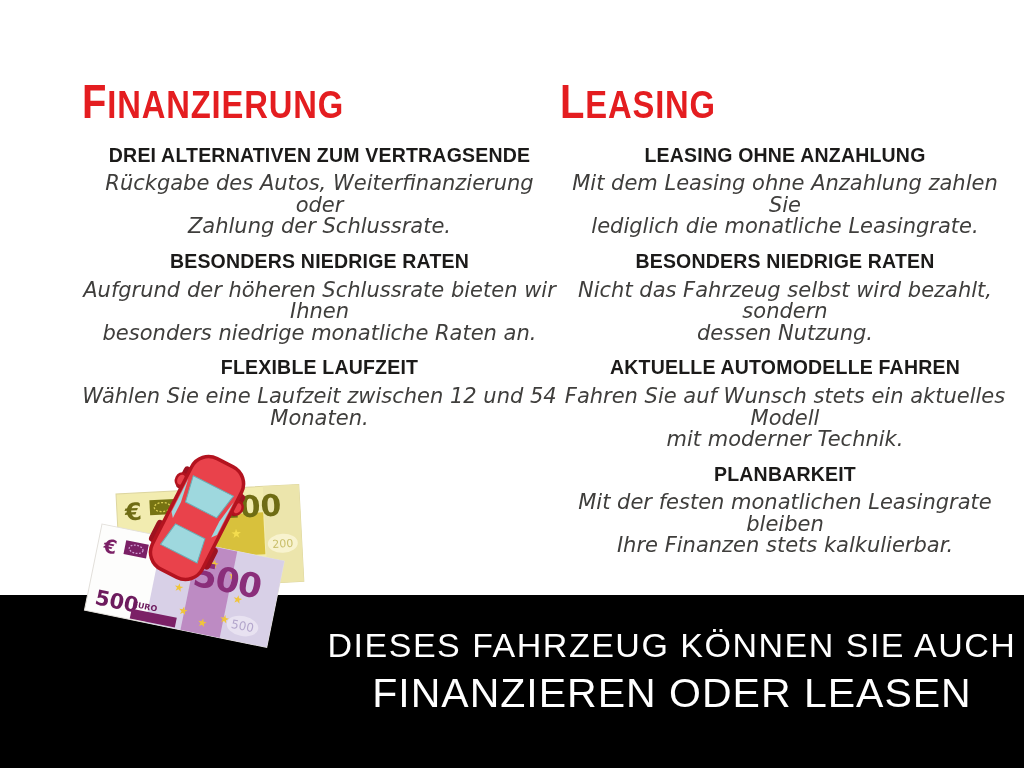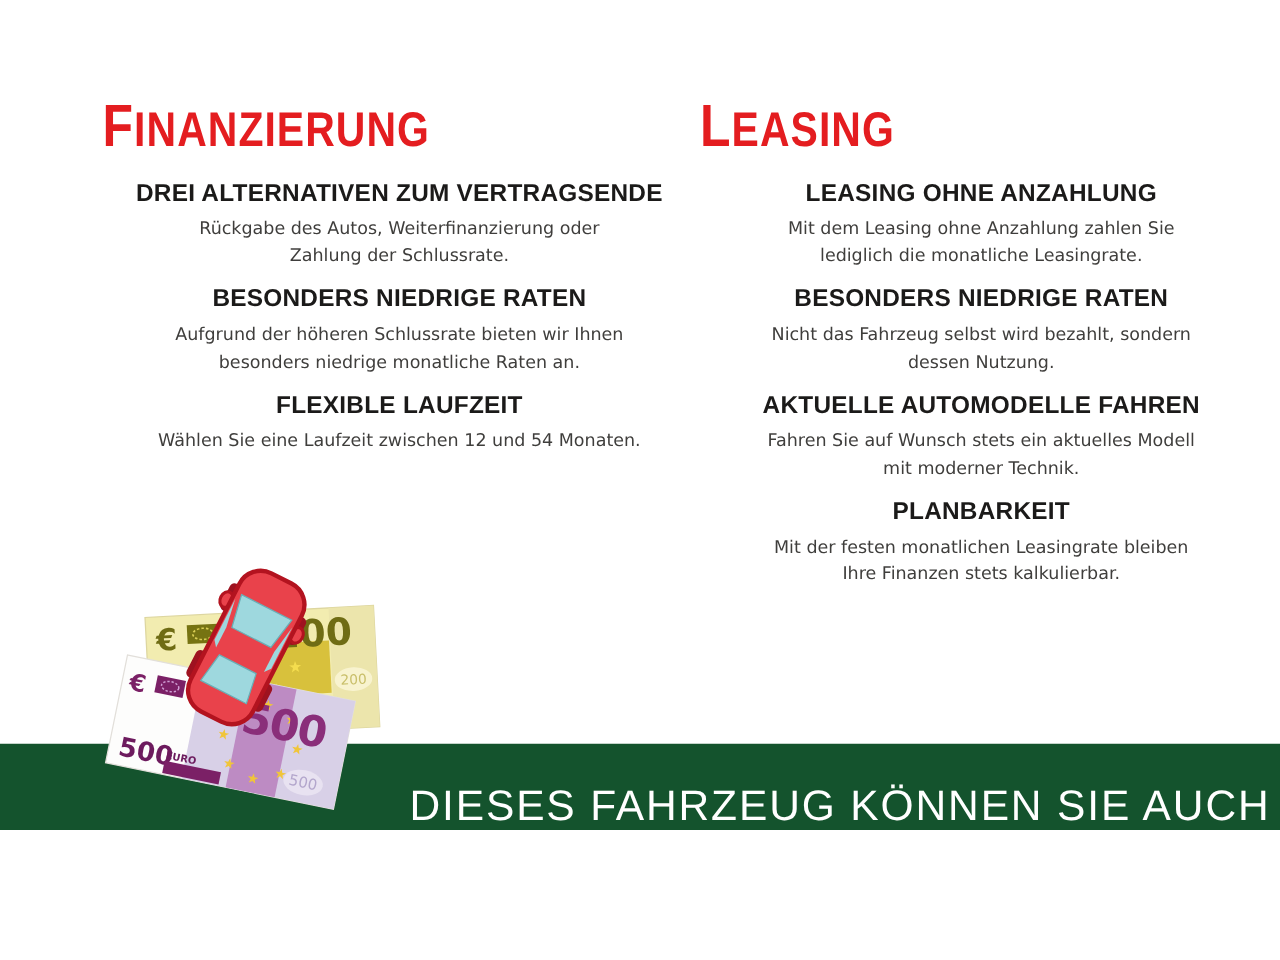--- a/index.html
+++ b/index.html
@@ -1,18 +1,18 @@
 <!DOCTYPE html>
 <html lang="de"><head>
 <meta charset="utf-8">
 <style>
   * { margin:0; padding:0; box-sizing:border-box; }
   html,body { background:#ffffff; }
   .stage{
-    position:relative; width:1024px; height:664px;
+    position:relative; width:1024px; height:768px;
     background:#ffffff; overflow:hidden;
     font-family:"DejaVu Sans", sans-serif;
   }
   
   .col{ position:absolute; top:78px; }
   .col-left{ left:82px; width:475px; }
   .col-right{ left:560px; width:450px; }
 
   .display-title{
     font-family:"Liberation Sans", sans-serif;
@@ -24,28 +24,29 @@
   .display-title::first-letter{ font-size:1.22em; }
 
   .section{ margin-bottom:13px;text-align:center; }
   .section h2{
     font-family:"Liberation Sans", sans-serif;
     font-weight:800; font-size:19.5px; line-height:1.12;
     letter-spacing:.2px; color:#1b1a19; margin-bottom:7px;
     text-transform:uppercase; white-space:nowrap;
   }
   .section p{
-    font-size:14px; line-height:21.5px; color:#3f3e3c;
+    font-size:21px; line-height:21.5px; color:#3f3e3c;
     white-space:pre-line;
+    font-style:italic;
   }
 
   
   .banner{
     position:absolute; left:0; top:595px; width:1024px; height:173px;
-    background:#14532d;
+    background:#000000;
   }
   .banner-inner{
     position:absolute; left:322px; top:31px; width:700px;
     text-align:center; color:#ffffff;
     font-family:"Liberation Sans", sans-serif;
   }
   .banner-line1{
     font-size:34px; font-weight:400; letter-spacing:1.5px;
     white-space:nowrap;
   }

